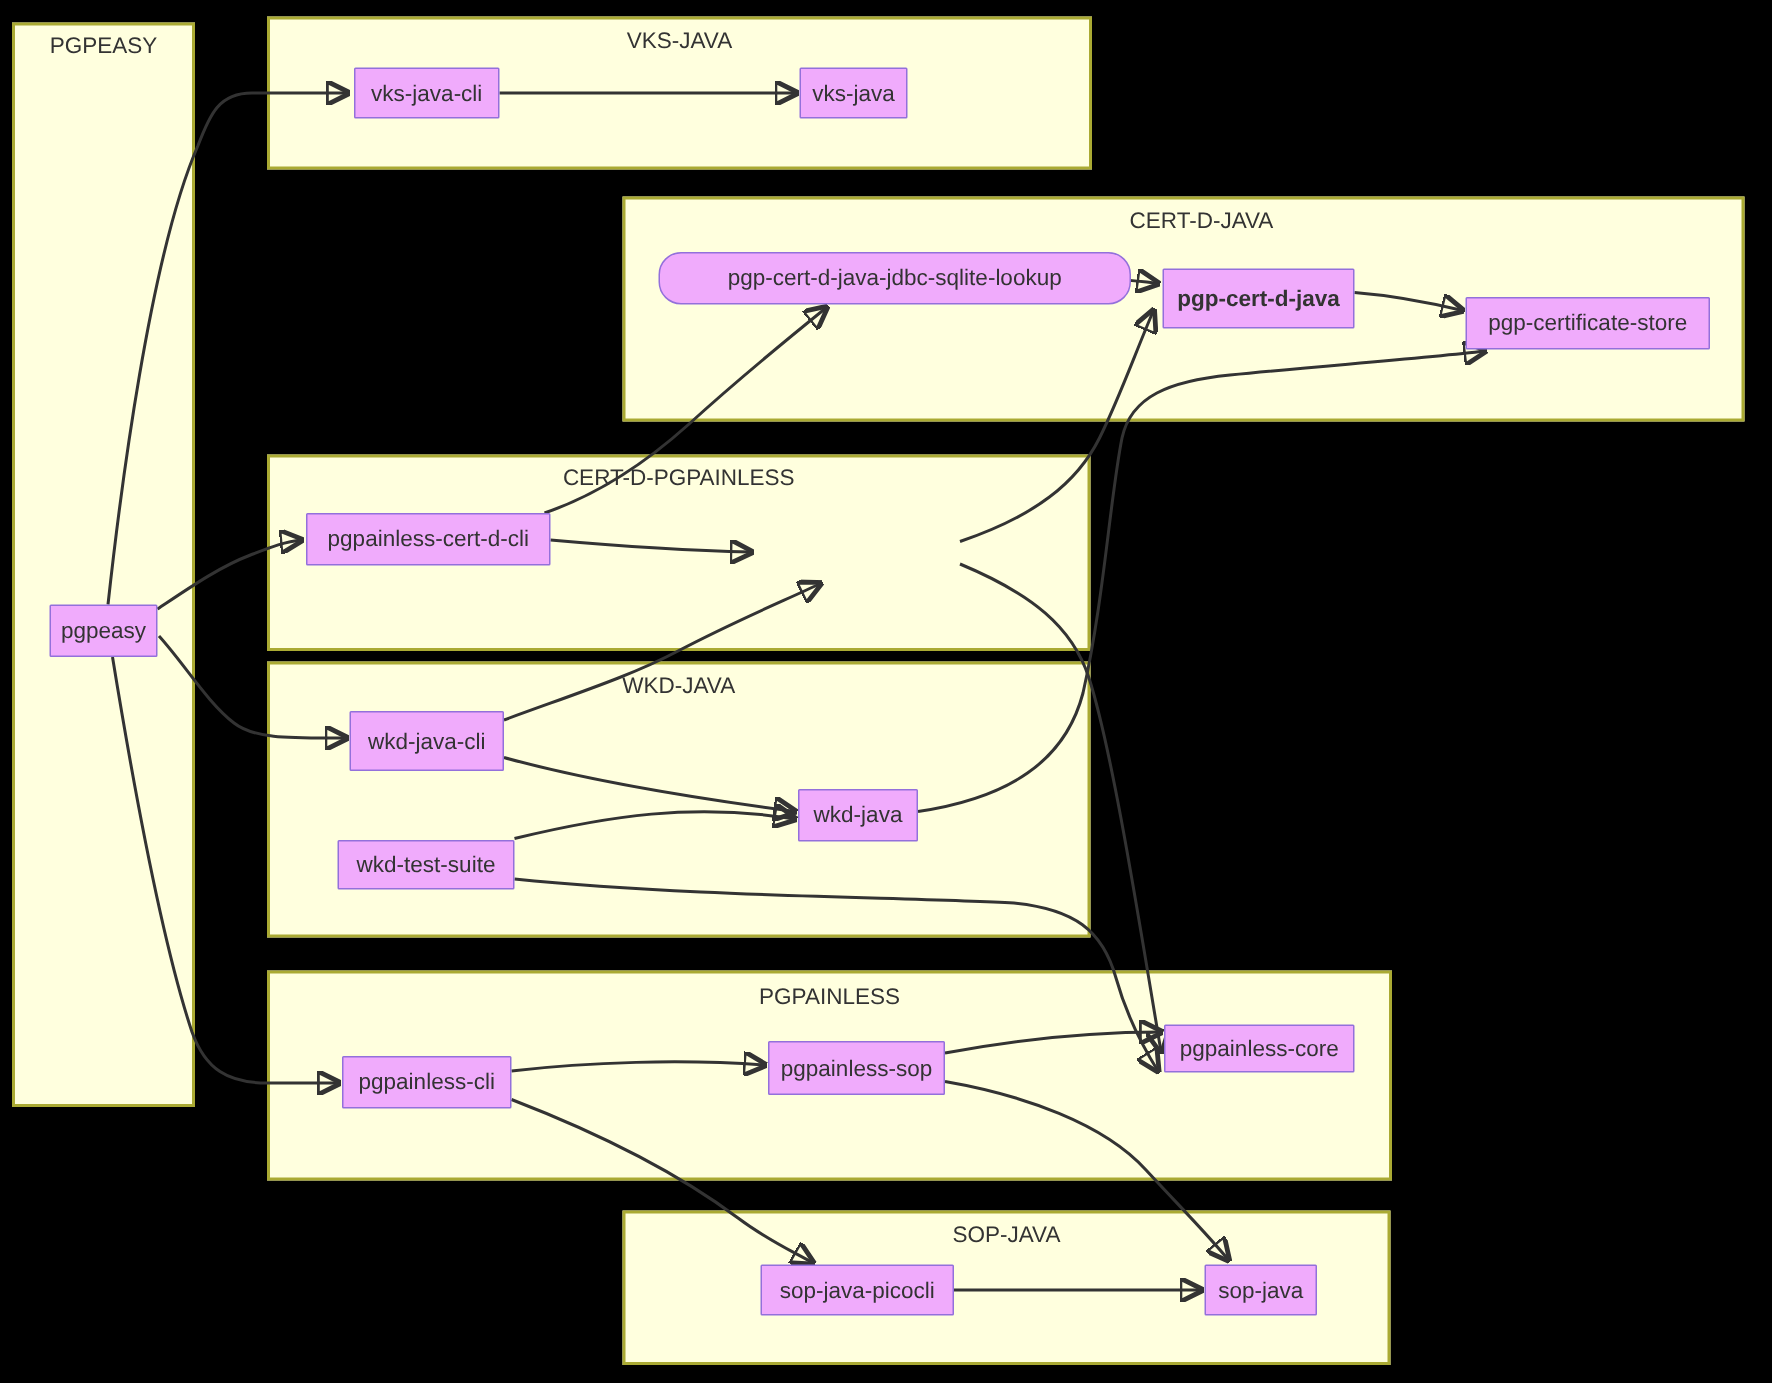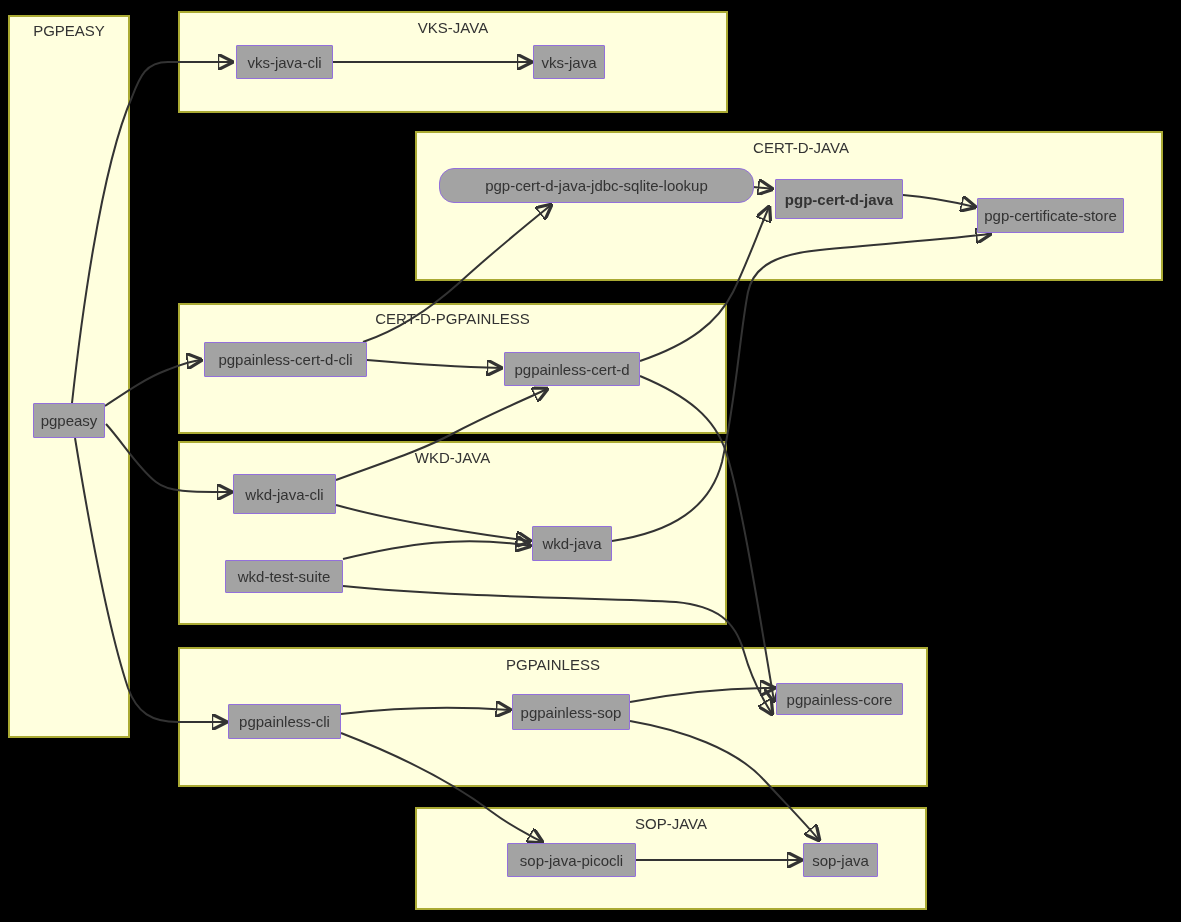--- a/index.html
+++ b/index.html
@@ -30,21 +30,21 @@
     position:absolute;left:0;top:0;
     z-index:2;
   }
   #edge-layer path{
     fill:none;
     stroke:#333333;
     stroke-width:2px;
   }
   .node{
     position:absolute;
-    background:#a3a3a3;
+    background:#f0abfc;
     border:1px solid #9370db;
     box-sizing:border-box;
     color:#333333;
     font-size:15px;
     display:flex;
     align-items:center;
     justify-content:center;
     white-space:nowrap;
     border-radius:1px;
     z-index:3;
@@ -103,23 +103,22 @@
     <path marker-end="url(#arrow)" d="M630,702 C678,693 726,688 774,688"></path>
     <path marker-end="url(#arrow)" d="M630,721 C682,730 736,749 764,780 C790,808 806,824 819,840"></path>
     <path marker-end="url(#arrow)" d="M636,860 L801,860"></path>
   </svg>
 
   <div class="node" style="left:33px;top:403px;width:72px;height:35px;">pgpeasy</div>
   <div class="node" style="left:236px;top:45px;width:97px;height:34px;">vks-java-cli</div>
   <div class="node" style="left:533px;top:45px;width:72px;height:34px;">vks-java</div>
   <div class="node" style="left:439px;top:168px;width:315px;height:35px;border-radius:15px;">pgp-cert-d-java-jdbc-sqlite-lookup</div>
   <div class="node" style="left:775px;top:179px;width:128px;height:40px;font-weight:bold;">pgp-cert-d-java</div>
-  <div class="node" style="left:977px;top:198px;width:147px;height:35px;">pgp-certificate-store</div>
+  <div class="node" style="left:977px;top:198px;width:163px;height:35px;">pgp-certificate-store</div>
   <div class="node" style="left:204px;top:342px;width:163px;height:35px;">pgpainless-cert-d-cli</div>
-  <div class="node" style="left:504px;top:352px;width:136px;height:34px;">pgpainless-cert-d</div>
   <div class="node" style="left:233px;top:474px;width:103px;height:40px;">wkd-java-cli</div>
   <div class="node" style="left:532px;top:526px;width:80px;height:35px;">wkd-java</div>
   <div class="node" style="left:225px;top:560px;width:118px;height:33px;">wkd-test-suite</div>
   <div class="node" style="left:228px;top:704px;width:113px;height:35px;">pgpainless-cli</div>
   <div class="node" style="left:512px;top:694px;width:118px;height:36px;">pgpainless-sop</div>
   <div class="node" style="left:776px;top:683px;width:127px;height:32px;text-align:right;">pgpainless-core</div>
   <div class="node" style="left:507px;top:843px;width:129px;height:34px;text-align:center;">sop-java-picocli</div>
   <div class="node" style="left:803px;top:843px;width:75px;height:34px;">sop-java</div>
 
 </div>

